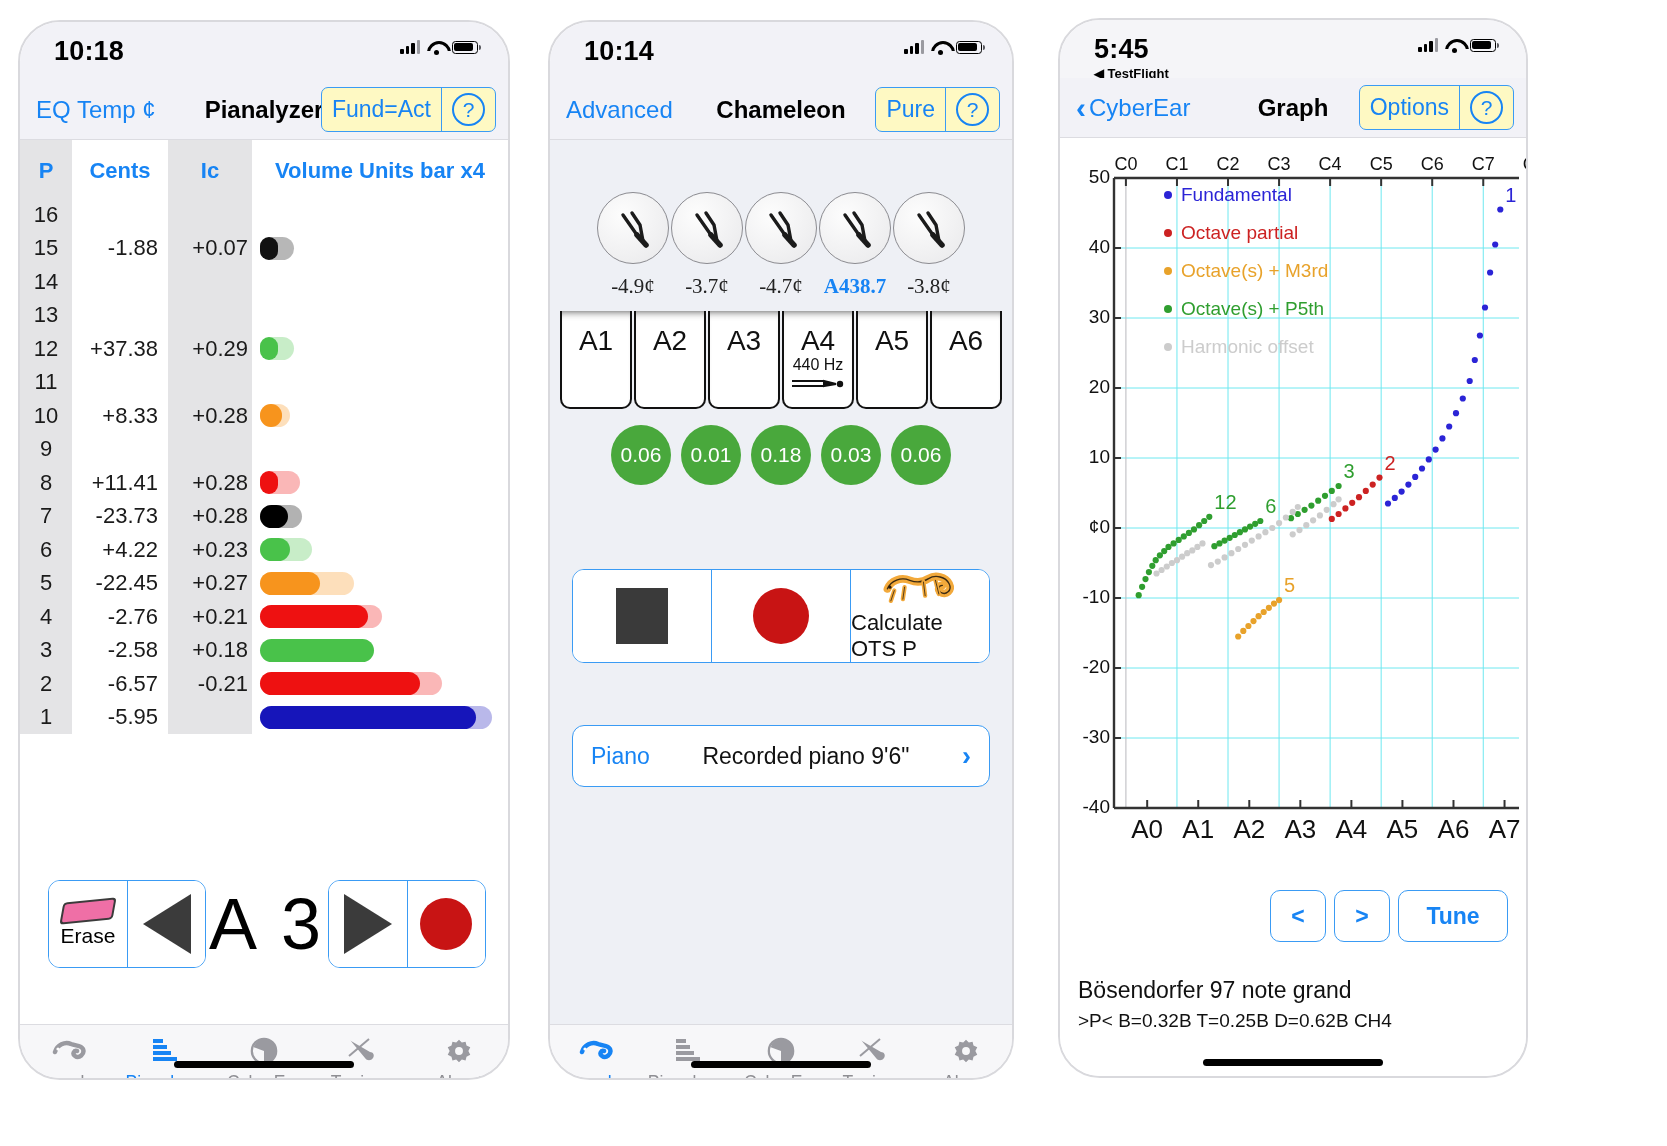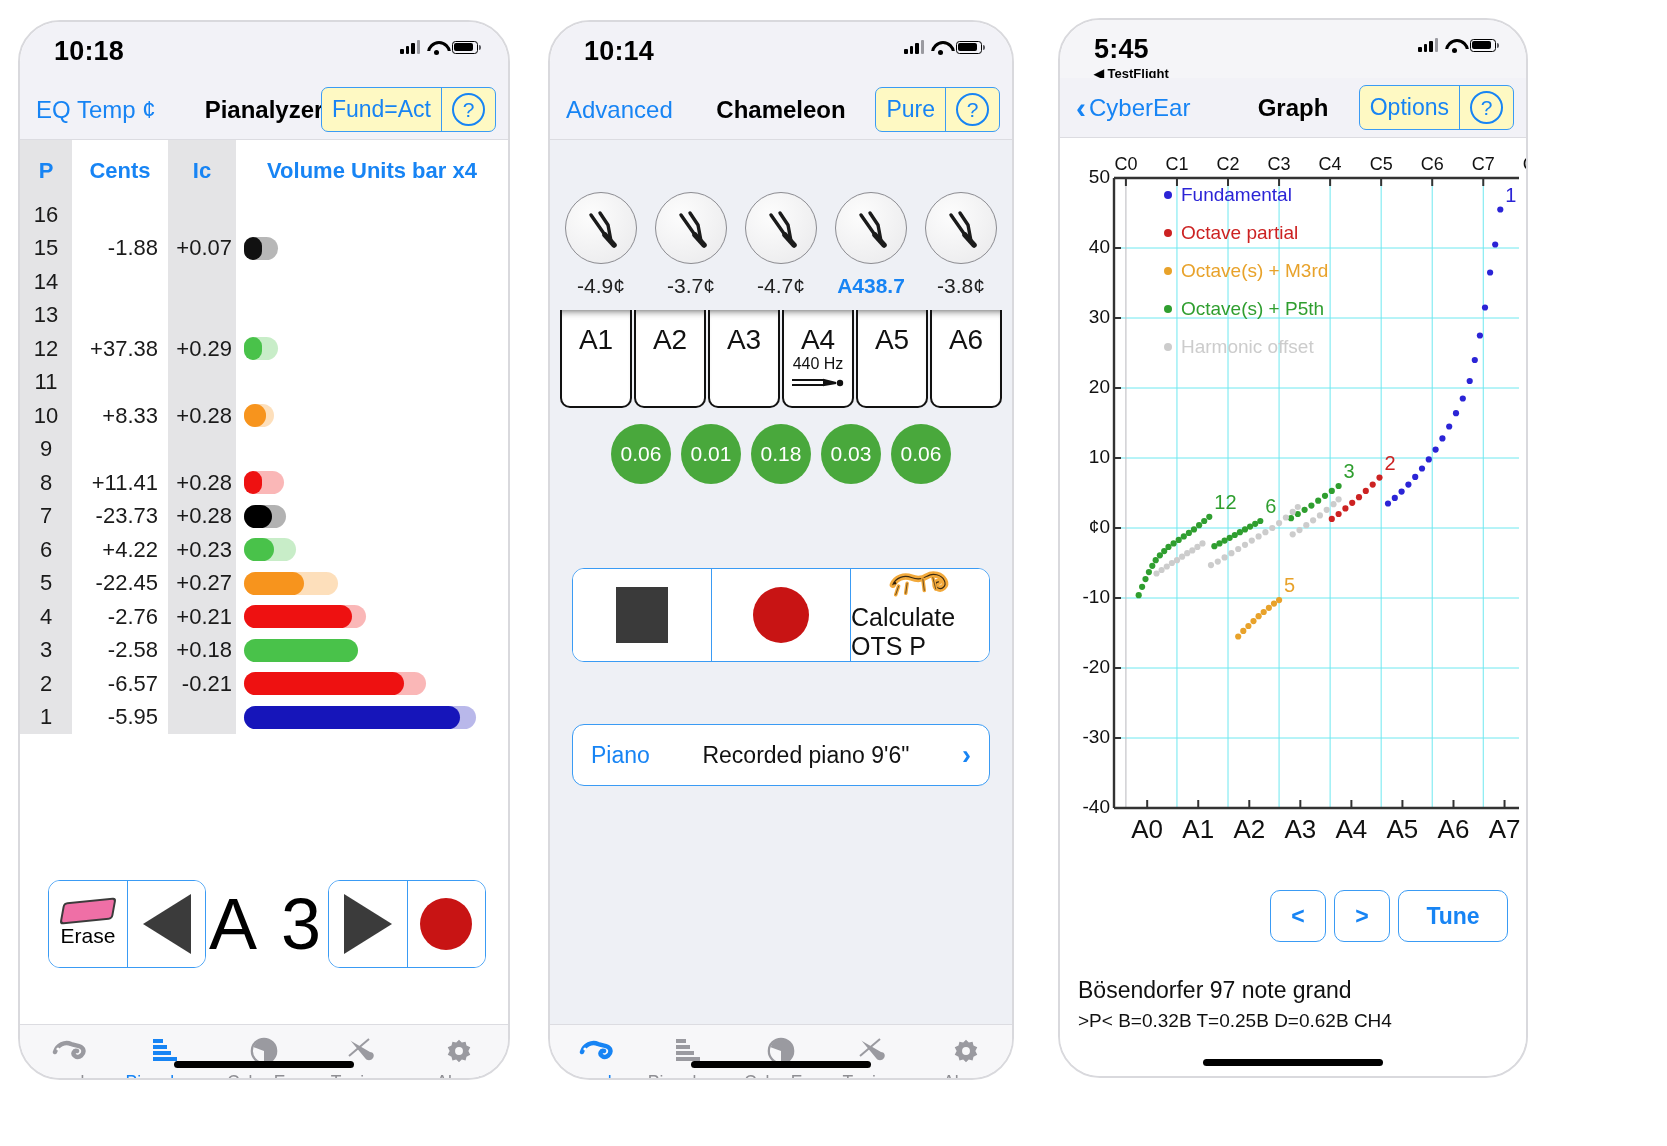--- a/index.html
+++ b/index.html
@@ -63,21 +63,21 @@
   .nav-right > div + div { border-left:1.6px solid #3a9bf4; }
   .qmark { width:33px; height:33px; border:2px solid #1784f4; border-radius:50%; display:flex; align-items:center; justify-content:center; font-size:21px; color:#1784f4; }
   .chev-left { font-size:30px; font-weight:bold; line-height:.8; margin-right:1px;}
 
   
   .p1-body { background:#fff; height: 884px; position:relative; }
   .tbl { width:100%; border-collapse: collapse; table-layout: fixed; }
   .tbl th { font-size:22px; color:#1784f4; font-weight:bold; padding: 18px 0 14px 0; }
   .tbl th.c-p { width: 52px; }
   .tbl th.c-cents { width: 96px; }
-  .tbl th.c-ic { width: 68px; }
+  .tbl th.c-ic { width: 84px; }
   .tbl th.c-bar { text-align:center; }
   .tbl td { font-size: 22px; color:#1a1a1a; height: 33.5px; padding:0; }
   .cell-p { text-align:center; background:#e4e4e6; }
   .cell-cents { text-align:right; padding-right:10px !important; }
   .cell-ic { text-align:right; background:#e4e4e6; padding-right:4px !important; }
   .cell-bar { padding-left:8px !important; }
   .hdr-p, .hdr-ic { background:#e4e4e6; }
   .barwrap { position:relative; height:24px; display:flex; align-items:center; }
   .bar { height:23px; border-radius:12px; }
   .barghost { height:23px; border-radius:12px; margin-left:-14px; }
@@ -102,21 +102,21 @@
     display:flex; align-items:flex-start; padding-top:8px;
   }
   .tab { flex:1; display:flex; flex-direction:column; align-items:center; gap:3px; }
   .tab .tlabel { font-size:17.5px; color:#8e8e93; }
   .tab.active .tlabel { color:#1784f4; }
   .ticon { height:36px; display:flex; align-items:center; justify-content:center; }
   .home-ind { position:absolute; bottom:10px; left:50%; transform:translateX(-50%); width:180px;height:7px;background:#000;border-radius:4px;}
 
   
   .p2-body { background:#eef0f5; height: 884px; position:relative; }
-  .forks { display:flex; justify-content:center; gap:18px; padding-top:52px; }
+  .forks { display:flex; justify-content:center; gap:2px; padding-top:52px;font-family:Liberation Serif, serif; }
   .forkcol { width:72px; display:flex; flex-direction:column; align-items:center; }
   .forkdial { width:72px;height:72px;border-radius:50%; border:1.6px solid #8b8b90;
               background: radial-gradient(circle at 36% 32%, #fdfdfd, #e8e8ea); display:flex;align-items:center;justify-content:center;}
   .forkcents { font-size:21px; color:#222; margin-top:10px; white-space:nowrap;}
   .forkcents.hi { color:#1784f4; font-weight:bold; }
   .keys { display:flex; justify-content:center; gap:2px; margin-top:12px; }
   .key { width:72px; height:98px; background:#fff; border:2.5px solid #111;
          border-radius: 0 0 10px 10px; border-top:none;
          box-shadow: inset 0 8px 9px -8px rgba(0,0,0,.75);
          display:flex; flex-direction:column; align-items:center; justify-content:flex-start; padding-top:14px;}
@@ -124,21 +124,21 @@
   .key .khz { font-size:16px; color:#111; margin-top:-1px;}
   .tuninglever { margin-top:2px; }
   .dots { display:flex; justify-content:center; gap:10px; margin-top:16px; }
   .gdot { width:60px;height:60px;border-radius:50%; background:#49a83c; color:#fff;
           display:flex;align-items:center;justify-content:center; font-size:21px; }
   .actionrow { margin: 84px 22px 0 22px; display:flex; border:1.6px solid #3a9bf4; border-radius:12px; overflow:hidden; background:#fff;}
   .actioncell { flex:1; height:92px; display:flex; flex-direction:column; align-items:center; justify-content:center; gap:4px; background:#fff;}
   .actioncell + .actioncell { border-left:1.6px solid #3a9bf4; }
   .sq-dark { width:52px;height:56px; background:#3a3a3a; }
   .cir-red { width:56px;height:56px;border-radius:50%;background:#c81414;}
-  .calc-lbl { font-size:25px; color:#111; }
+  .calc-lbl { font-size:22px; color:#111; }
   .pianorow { margin: 62px 22px 0 22px; border:1.6px solid #3a9bf4; border-radius:12px; background:#fff;
               height:62px; display:flex; align-items:center; padding:0 18px; }
   .pr-left { font-size:23px; color:#1784f4; }
   .pr-mid { flex:1; text-align:center; font-size:23px; color:#111; }
   .pr-chev { font-size:27px; color:#1784f4; font-weight:bold; }
 
   
   .p3-body { background:#fff; height: 960px; position:relative; }
   .chart { position:absolute; left:8px; top:4px; width:455px; height:740px; }
   .axisnum { position:absolute; font-size:19px; color:#111; text-align:right; }

